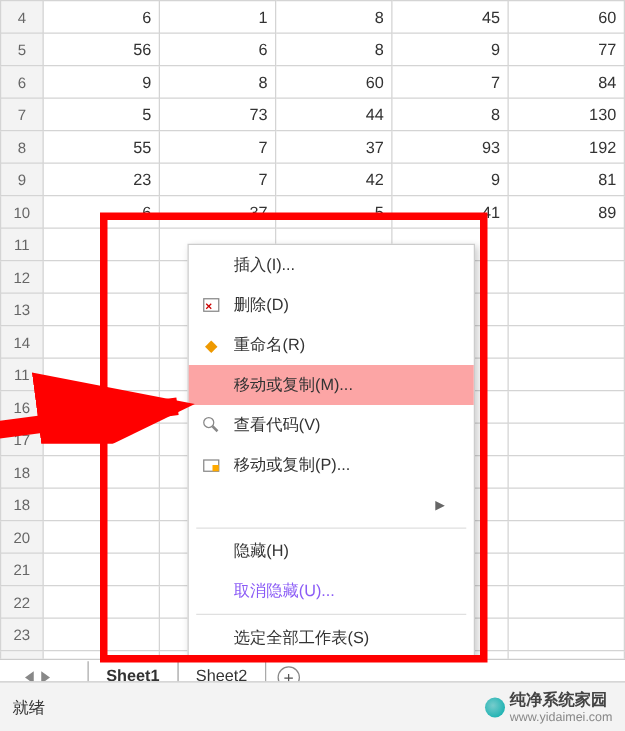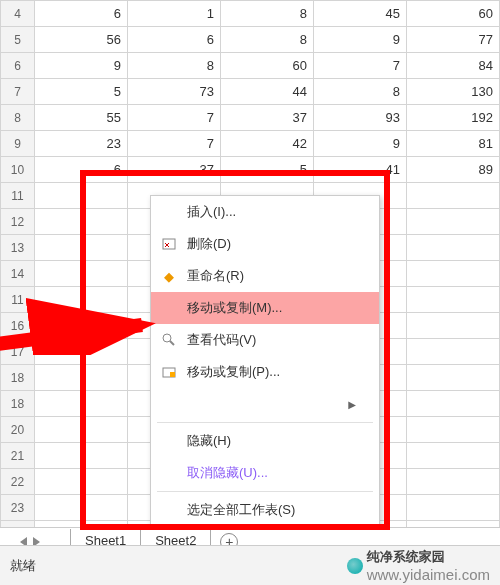--- a/index.html
+++ b/index.html
@@ -10,21 +10,21 @@
   .rowhdr { background: #f3f3f3; text-align: center; color: #666; width: 34px; font-size: 12px; }
   .cell { text-align: right; }
 
   .tabstrip { position: absolute; left: 0; bottom: 30px; height: 28px; width: 100%; display: flex; align-items: center; background: #fff; border-top: 1px solid #ccc; }
   .tabnav { display: flex; gap: 6px; margin-left: 20px; }
   .tri { width: 0; height: 0; border-style: solid; display: inline-block; }
   .tri-left { border-width: 5px 7px 5px 0; border-color: transparent #888 transparent transparent; }
   .tri-right { border-width: 5px 0 5px 7px; border-color: transparent transparent transparent #888; }
   .tabs { display: flex; margin-left: 30px; }
   .tab { border: 1px solid #aaa; border-top: none; padding: 4px 14px; background: #fff; margin-right: -1px; font-size: 13px; }
-  .tab.active { border-bottom: 2px solid #217346; }
+  .tab.active { border-bottom: 2px solid #217346; font-weight: bold; }
   .addsheet { margin-left: 10px; border: 1px solid #888; border-radius: 50%; width: 18px; height: 18px; display: flex; align-items: center; justify-content: center; font-size: 14px; color: #555; }
 
   .status { position: absolute; left: 0; bottom: 0; height: 40px; width: 100%; display: flex; align-items: center; background: #f3f3f3; border-top: 1px solid #ccc; padding: 0 10px; justify-content: space-between; }
   .wm { display: flex; align-items: center; gap: 4px; color: #444; font-size: 12px; }
   .wm-ico { width: 16px; height: 16px; border-radius: 50%; background: radial-gradient(circle at 40% 40%, #7cc, #0aa); }
 
   .ctx { position: absolute; left: 150px; top: 195px; width: 230px; background: #fff; border: 1px solid #ccc; box-shadow: 2px 2px 6px rgba(0,0,0,.2); }
   .ctx-item { display: flex; align-items: center; height: 32px; padding: 0 23px 0 8px; gap: 8px; }
   .ctx-item.sel { background: #fca5a5; }
   .ctx-item.dis { color: #8b5cf6; }
@@ -283,21 +283,21 @@
   </div>
   <div class="addsheet">+</div>
 </div>
 
 <div class="status">
   <span>就绪</span>
   <div class="wm">
     <span class="wm-ico"></span>
     <div>
       <div style="font-weight:bold">纯净系统家园</div>
-      <div style="font-size:15px;color:#888">www.yidaimei.com</div>
+      <div style="font-size:10px;color:#888">www.yidaimei.com</div>
     </div>
   </div>
 </div>
 
 <div class="redbox"></div>
 <svg class="arrow" viewBox="0 0 220 60">
   <defs>
       <marker id="ah" markerWidth="10" markerHeight="10" refX="8" refY="3" orient="auto">
         <path d="M0,0 L0,6 L9,3 z" fill="#ff0000"></path>
       </marker>

